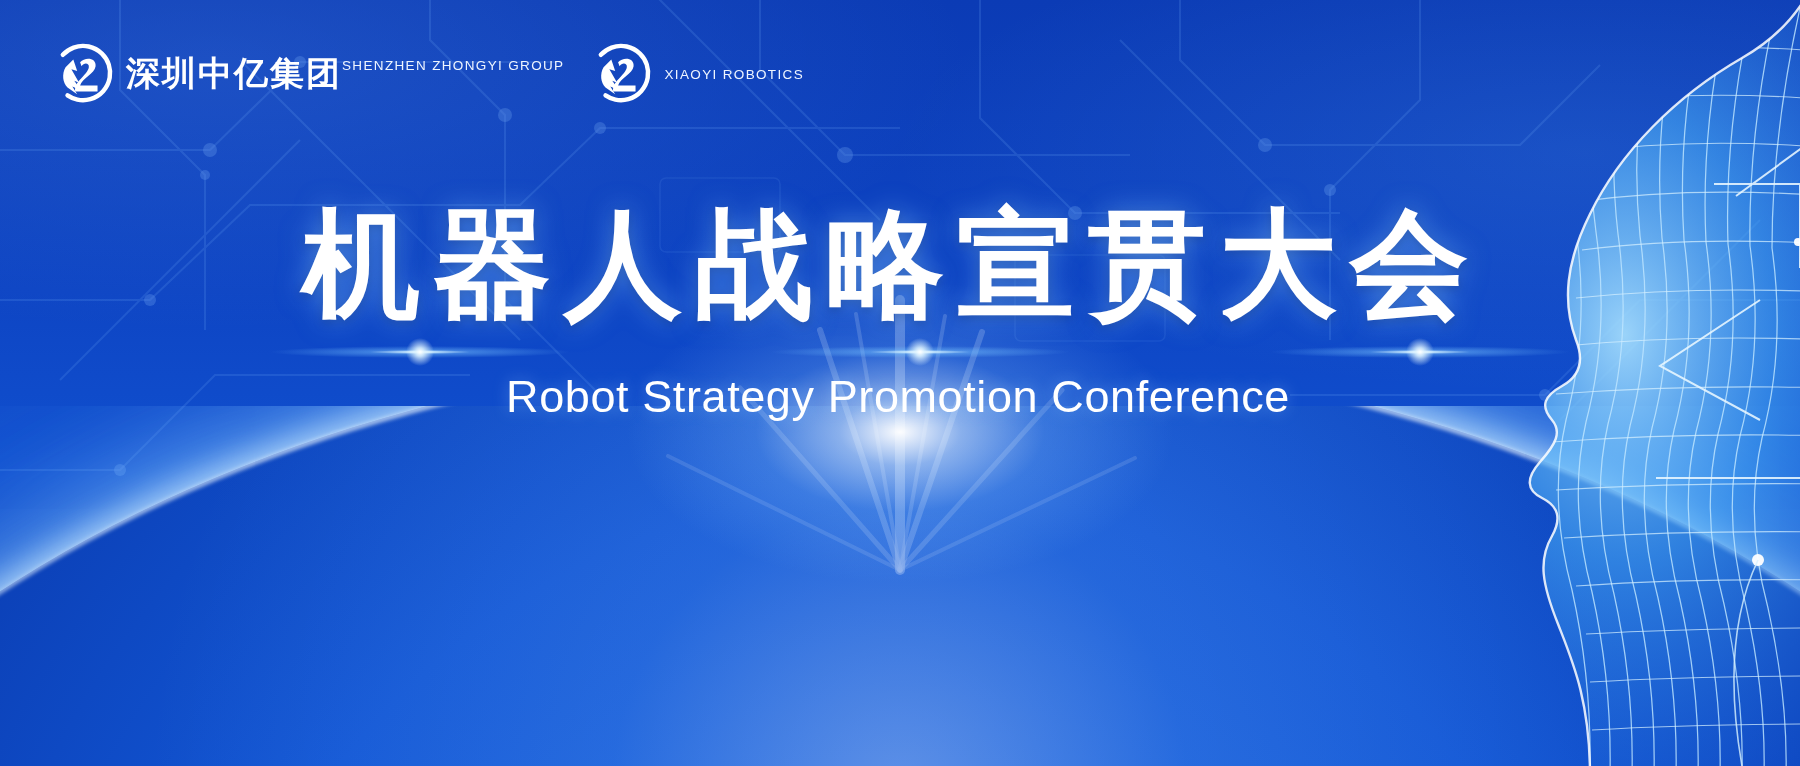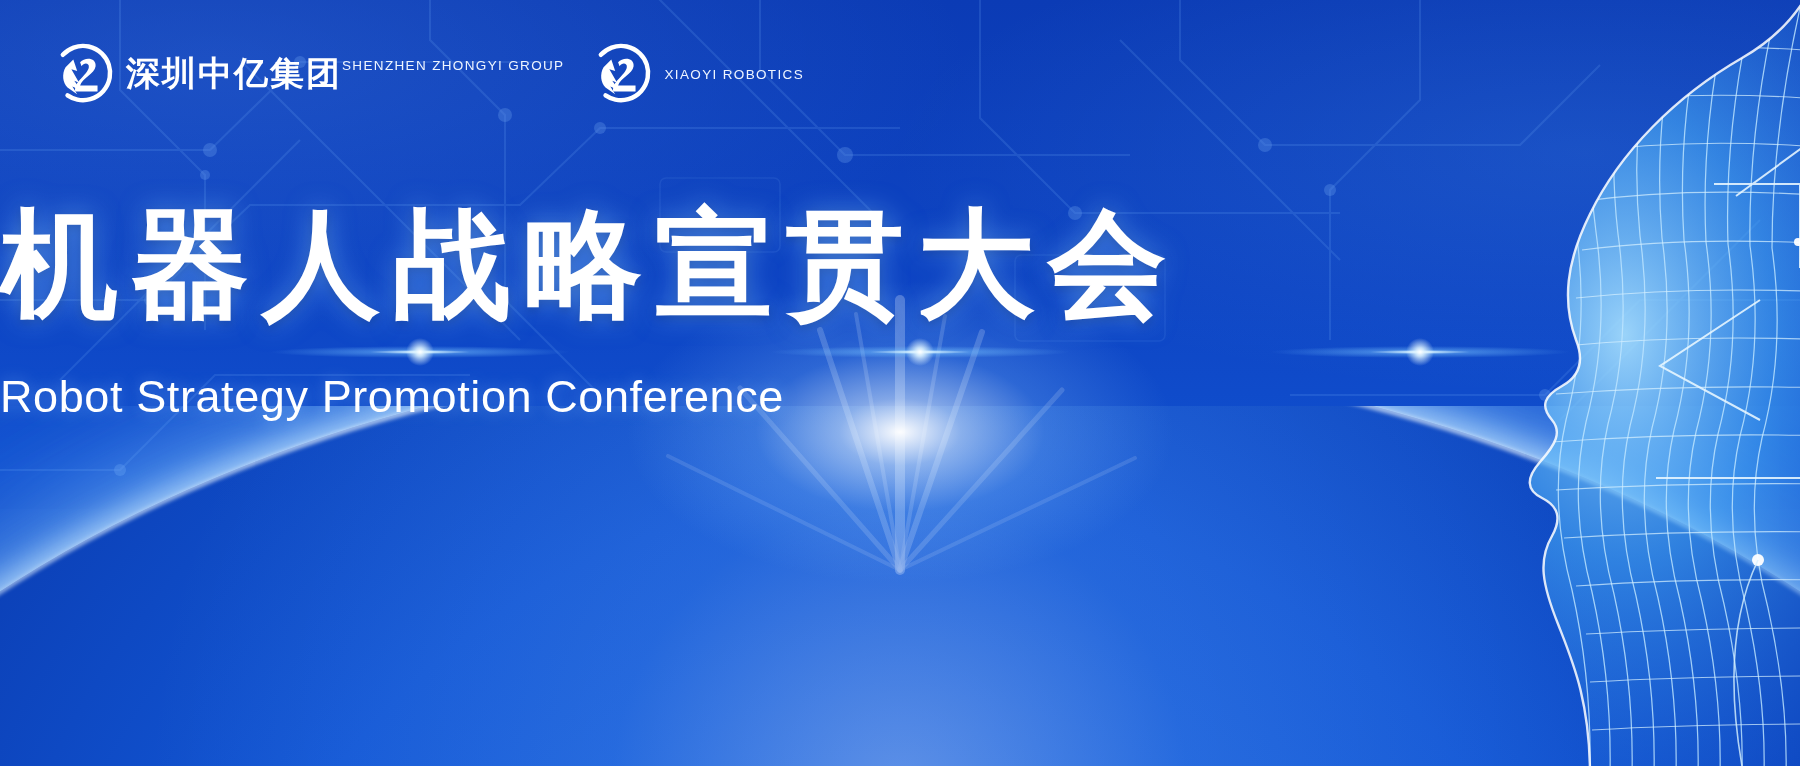--- a/index.html
+++ b/index.html
@@ -69,21 +69,21 @@
   .cn{
     color:#ffffff; font-size:34px; font-weight:700; line-height:1.06;
     letter-spacing:2px; white-space:nowrap;
   }
   .en{
     color:#eef5ff; font-size:13.5px; font-weight:400; letter-spacing:1.35px;
     white-space:nowrap; margin-top:3px;
   }
 
   
-  .title-block{position:absolute; left:0; right:4px; top:196px; text-align:left;}
+  .title-block{position:absolute; left:0; right:4px; top:196px; text-align:center;}
   .title-cn{
     display:inline-block;
     color:#ffffff;
     font-size:118px;
     font-weight:900;
     letter-spacing:13px;
     line-height:1.16;
     white-space:nowrap;
     text-shadow:0 0 26px rgba(130,195,255,.55), 0 3px 10px rgba(5,30,90,.35);
     padding-right:13px;

